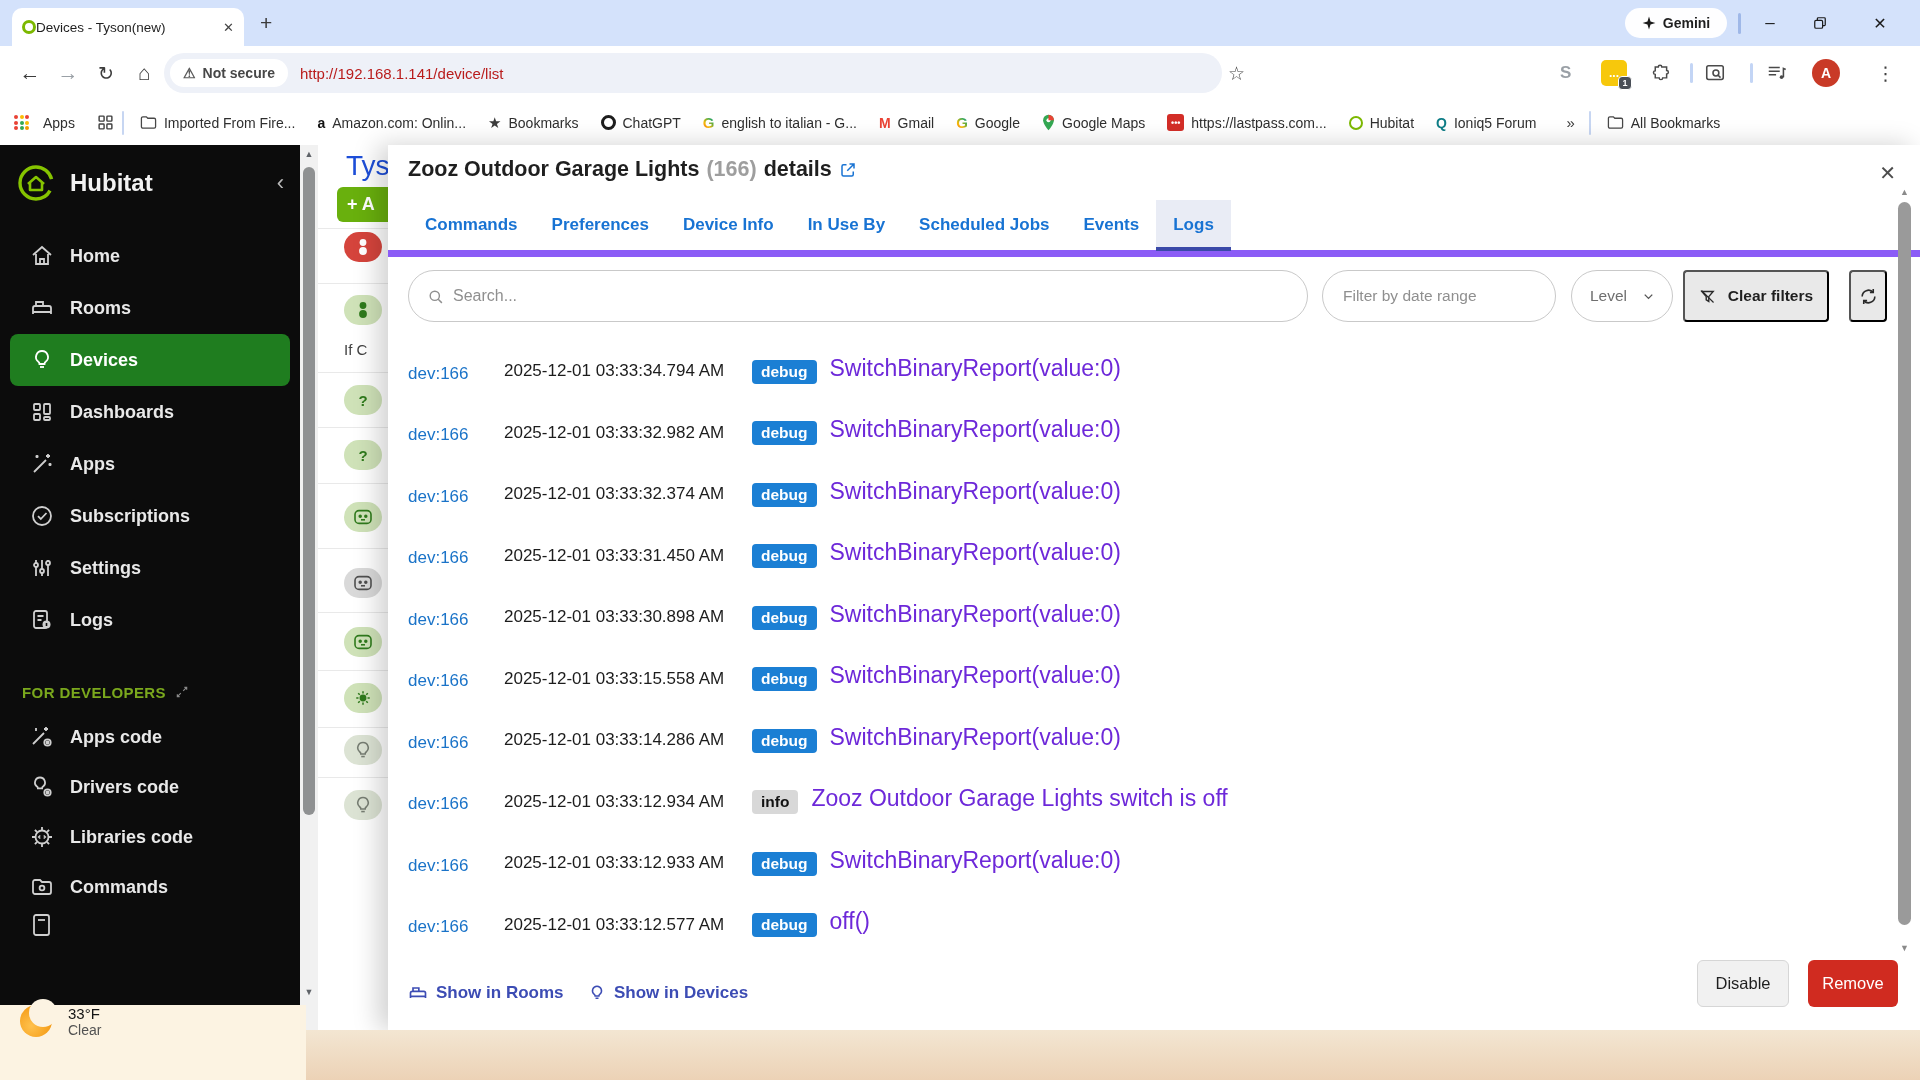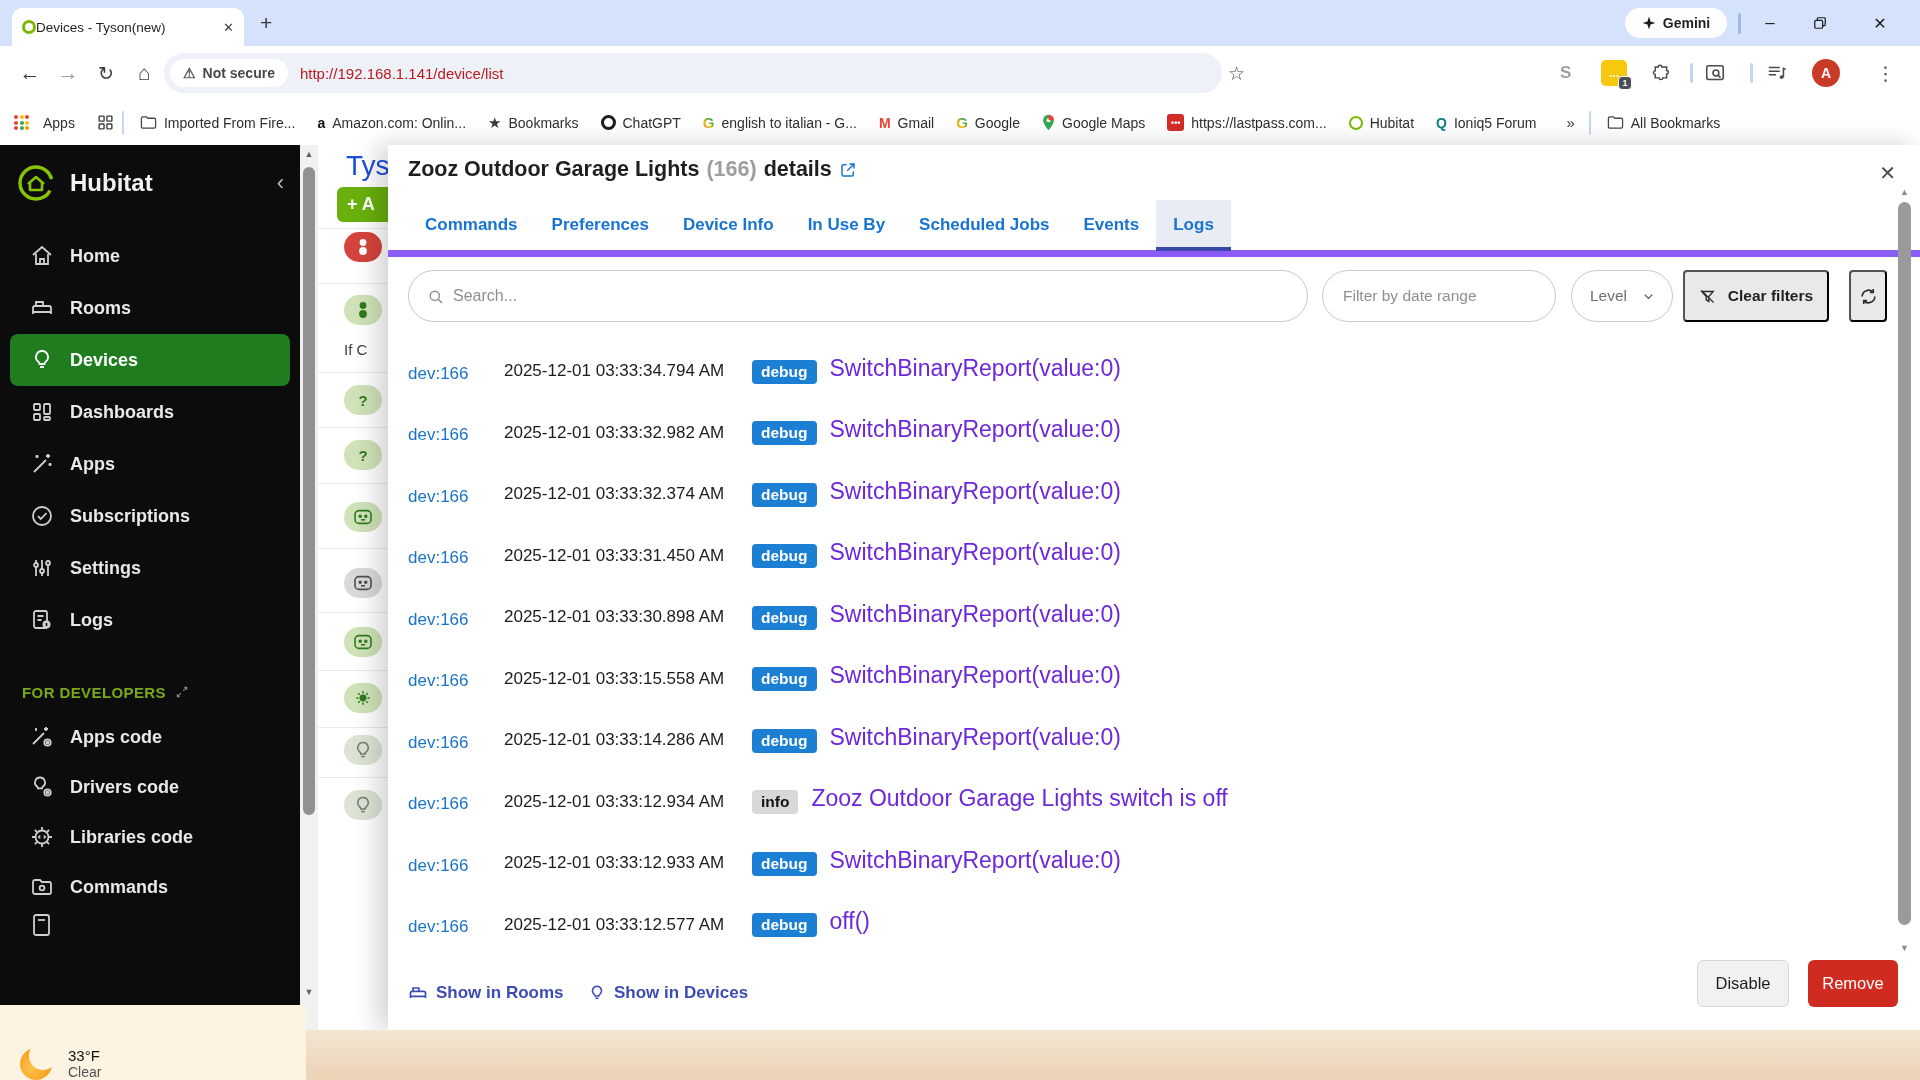--- a/index.html
+++ b/index.html
@@ -141,21 +141,21 @@
   .btn-remove{position:absolute;left:1420px;top:-7px;width:90px;height:47px;background:#d02b20;border:none;
     border-radius:6px;display:flex;align-items:center;justify-content:center;font-size:16.5px;color:#fff}
 
   .mscroll-arr{position:absolute;right:8px;width:15px;text-align:center;font-size:9px;color:#8a8a8a}
   .mthumb{position:absolute;right:9px;top:57px;width:13px;height:723px;background:#9a9a9a;border-radius:7px}
 
   
   .taskbar{position:absolute;left:0;top:1030px;width:1920px;height:50px;
     background:linear-gradient(180deg,#f3e6d2,#ecd2b6)}
   .weather{position:absolute;left:0;top:1005px;width:306px;height:75px;background:#fcf3e2;
-    display:flex;align-items:flex-end;padding-left:20px;gap:16px;z-index:6}
+    display:flex;align-items:flex-start;padding-left:20px;gap:16px;z-index:6}
   .moon{position:relative;width:32px;height:32px}
   .moon .full{position:absolute;inset:0;border-radius:50%;background:radial-gradient(circle at 35% 65%,#ffc14d,#f08c00)}
   .moon .mask{position:absolute;left:9px;top:-6px;width:28px;height:28px;border-radius:50%;background:#fcf3e2}
   .w-temp{font-size:15px;color:#141414}
   .w-desc{font-size:14px;color:#525252}
 </style>
 </head>
 <body>
 
 <div class="screen">

